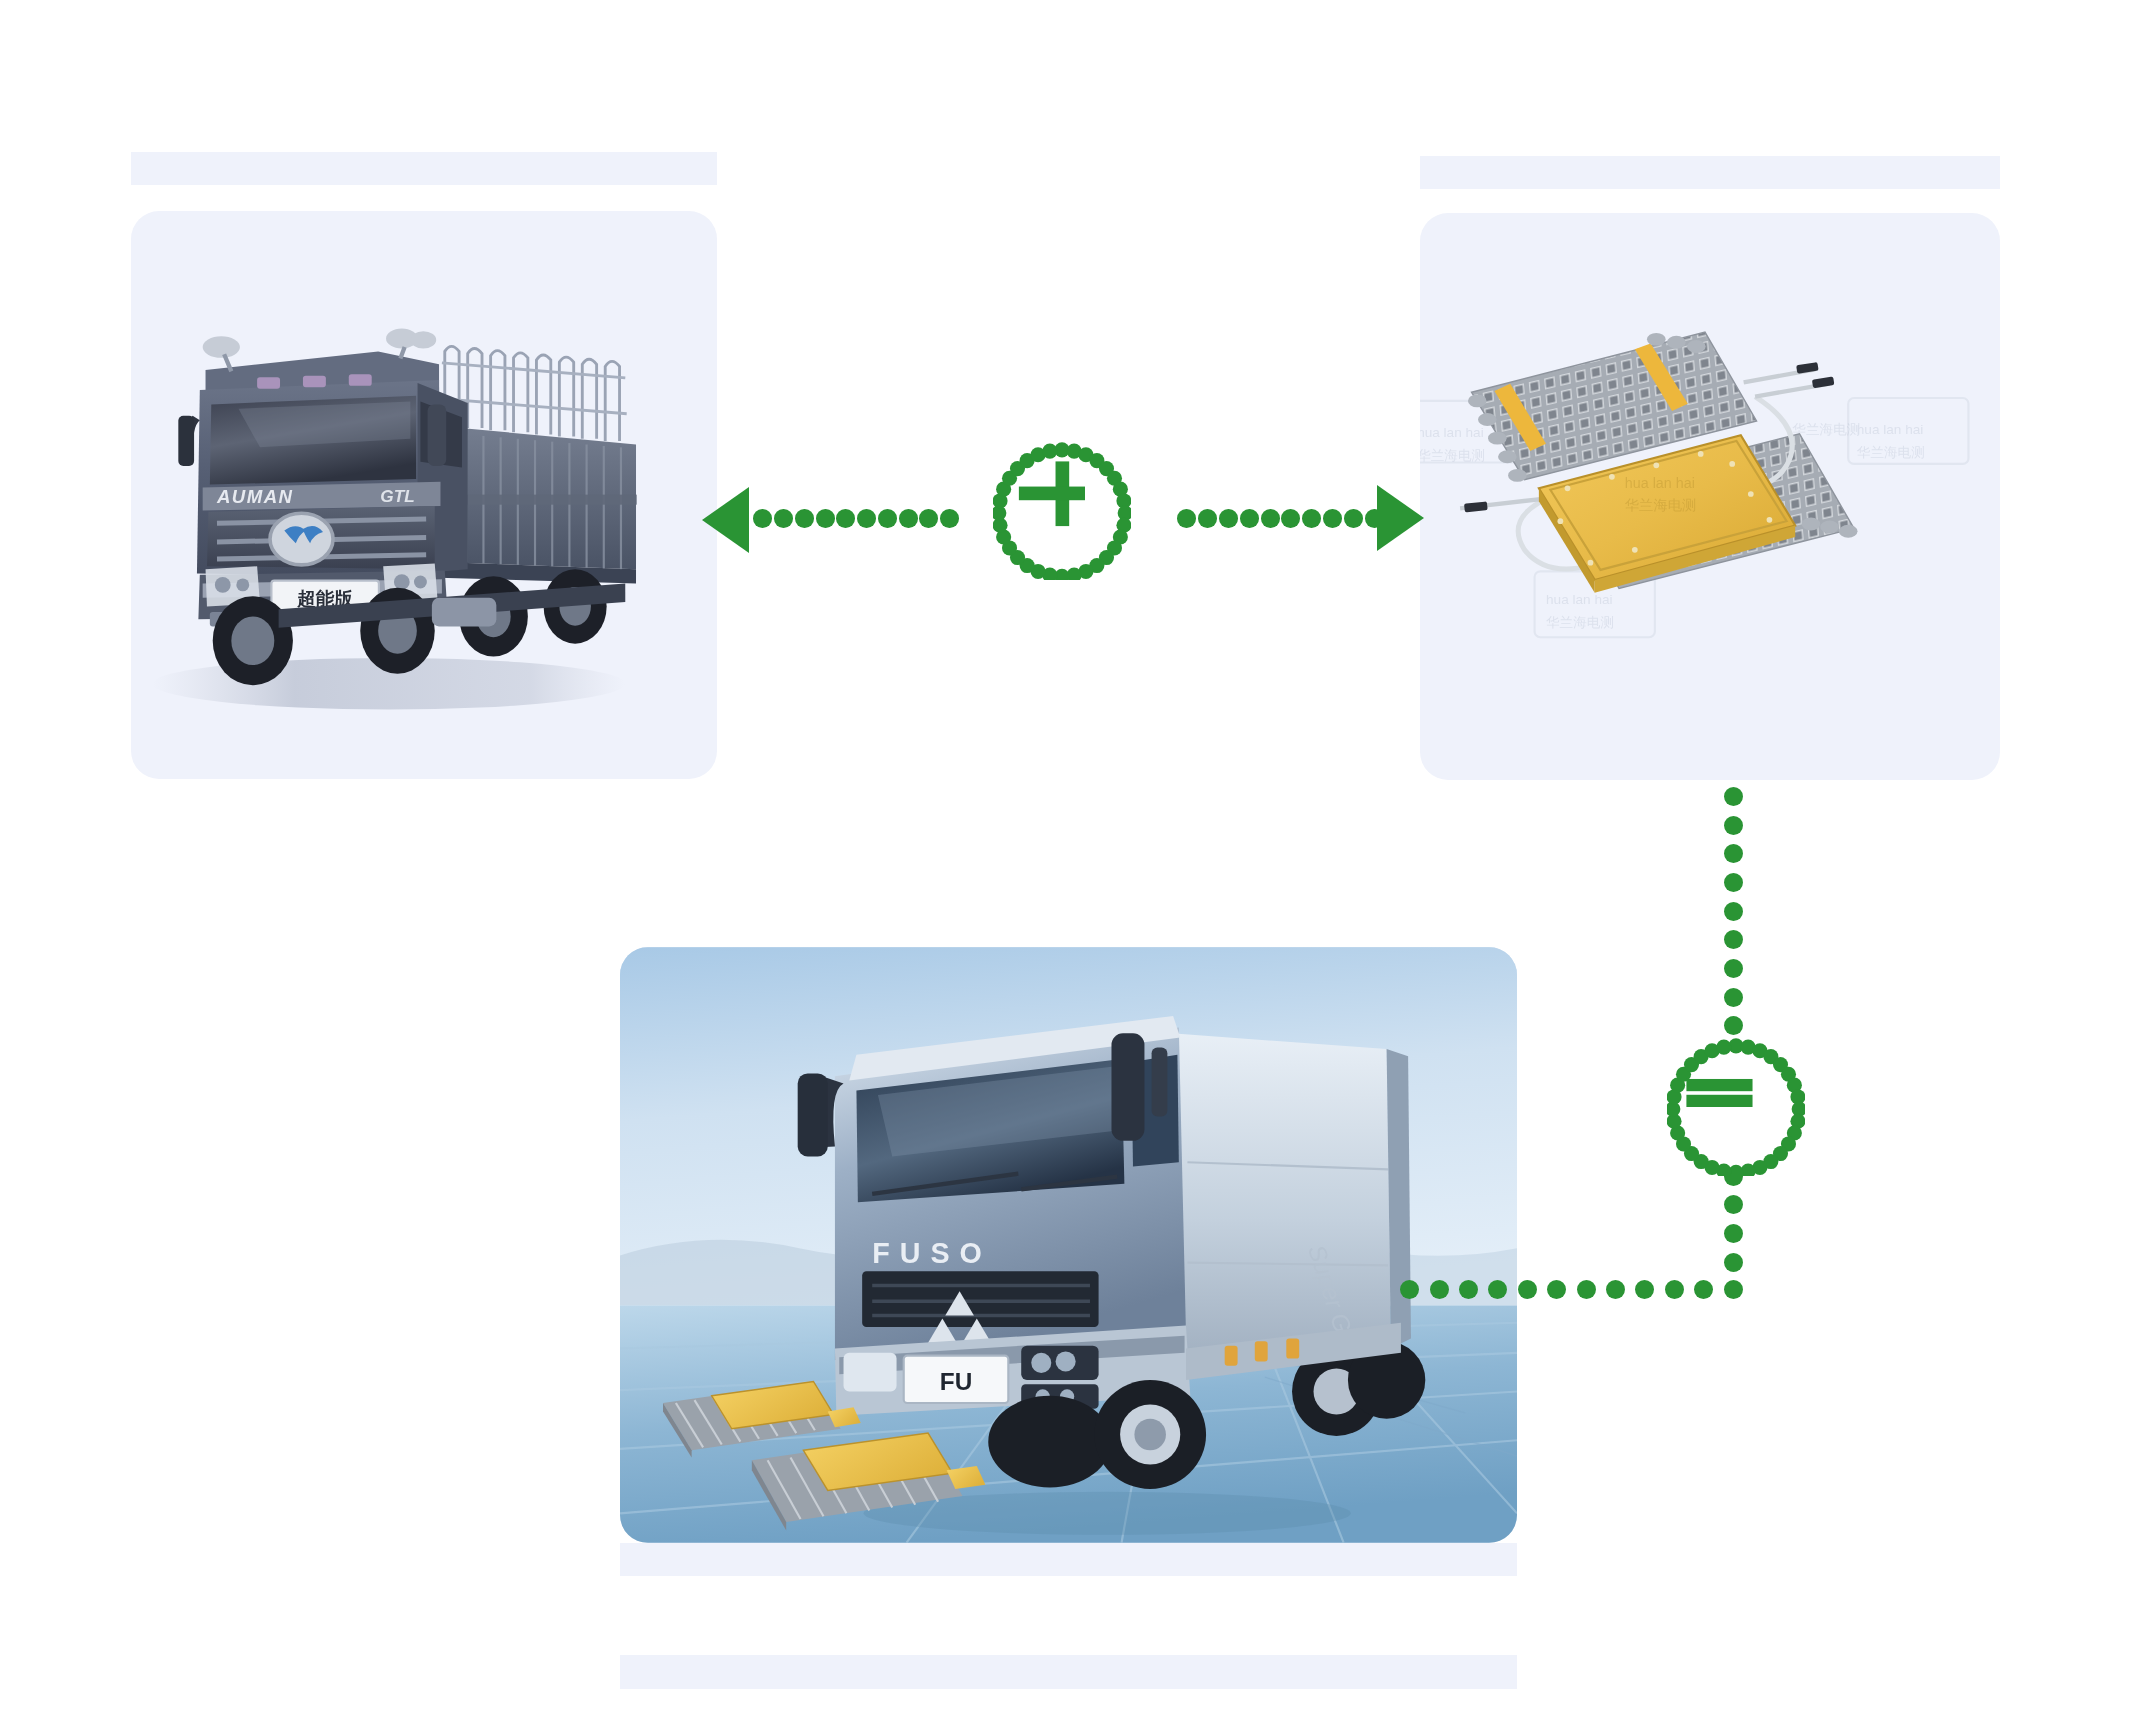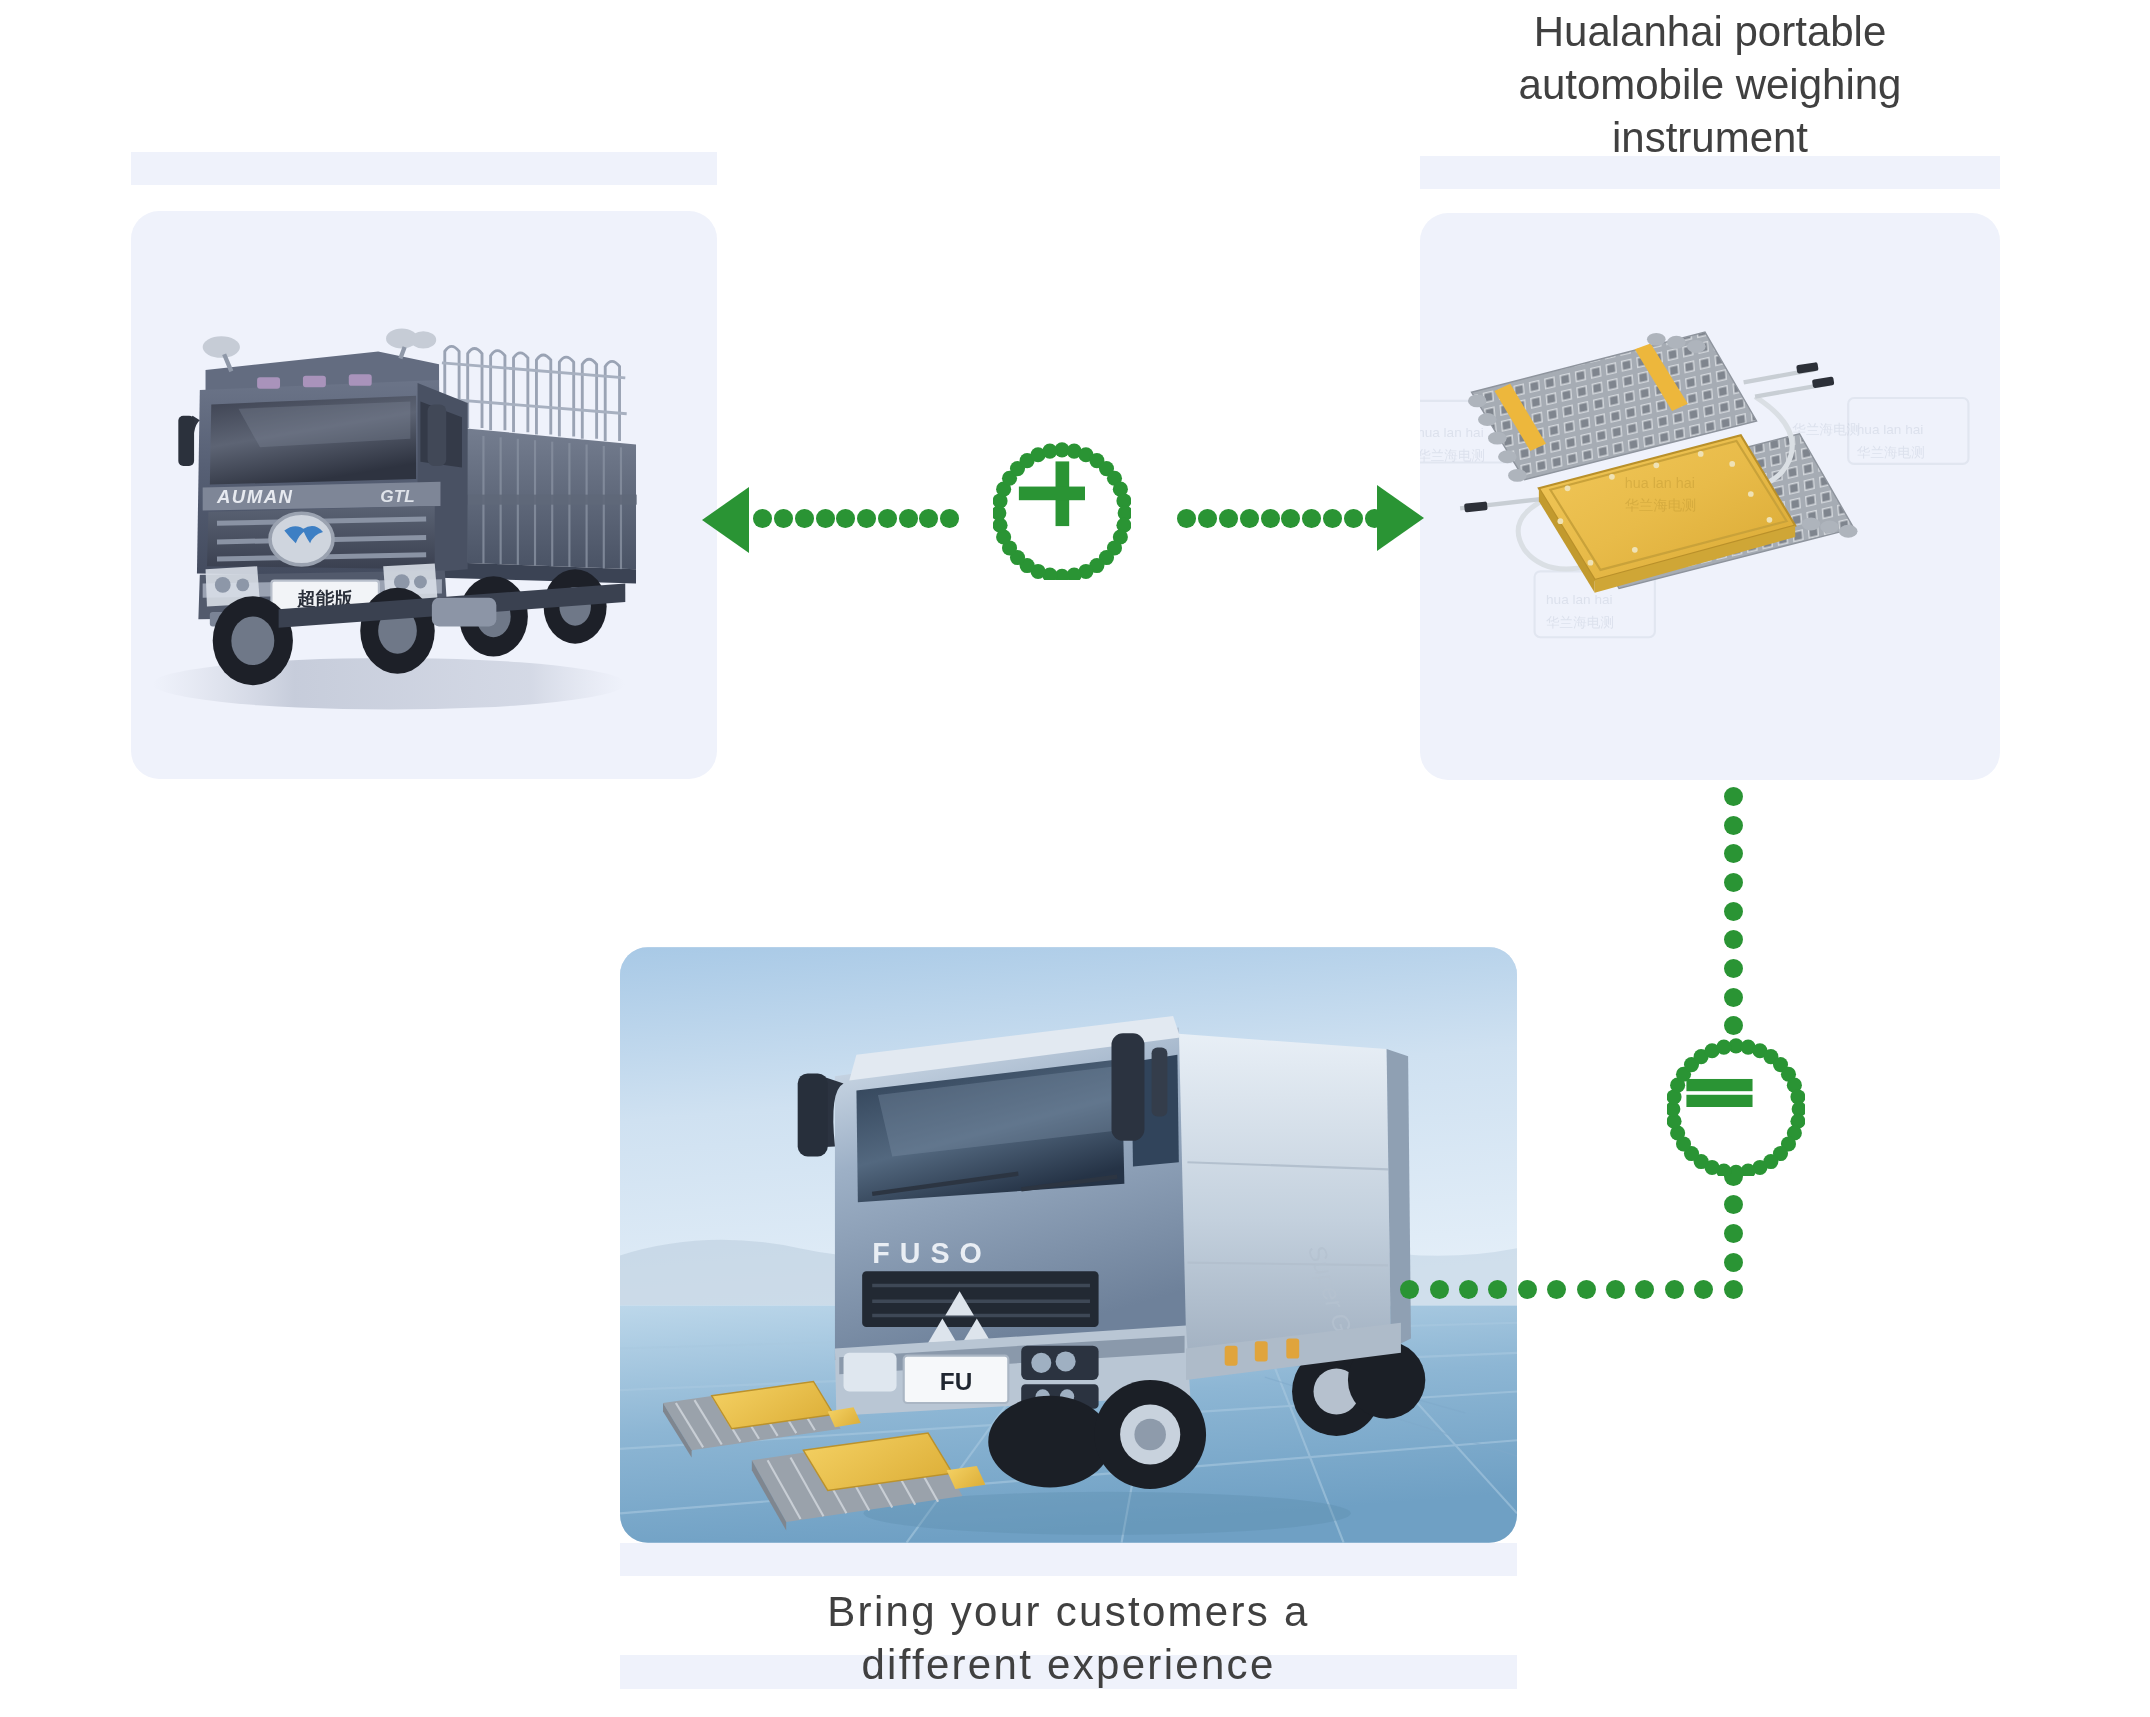--- a/index.html
+++ b/index.html
@@ -265,23 +265,20 @@
         <ellipse cx="620" cy="552" rx="22" ry="27" fill="#6f7888"></ellipse>
       </g>
 
       <path d="M206 556 L690 520 L690 546 L206 582 Z" fill="#3a4150"></path>
 
       <rect x="420" y="540" width="90" height="40" rx="10" fill="#8c95a6"></rect>
     </svg>
   </div>
 
   <div class="caption-band" id="band-right-label"></div>
-  <div class="caption" id="label-right">Hualanhai portable
-automobile weighing
-instrument</div>
 
   <div class="panel" id="panel-right">
     <svg class="truck-svg" width="580" height="567" viewBox="0 0 810 791" xmlns="http://www.w3.org/2000/svg">
       <defs>
         <linearGradient id="plateG" x1="0" y1="0" x2="1" y2="1">
           <stop offset="0" stop-color="#f2c85a"></stop>
           <stop offset="0.5" stop-color="#e8bb49"></stop>
           <stop offset="1" stop-color="#d9a832"></stop>
         </linearGradient>
         <linearGradient id="gridG" x1="0" y1="0" x2="1" y2="1">
@@ -562,22 +559,20 @@
         </g>
         <path d="M256 702 L430 678 L464 734 L290 758 Z" fill="url(#padPlate)" stroke="#bb922c" stroke-width="2"></path>
         <path d="M456 730 L498 724 L510 750 L468 756 Z" fill="url(#padPlate)"></path>
         <path d="M184 716 L232 802 L232 814 L184 730 Z" fill="#7f868f"></path>
       </g>
     </svg>
   </div>
 
   <div class="caption-band" id="band-bottom-under-img"></div>
   <div class="caption-band" id="band-bottom-label"></div>
-  <div class="caption" id="label-bottom">Bring your customers a
-different experience</div>
 
   <div class="abs" style="z-index:5;">
     <div class="tri tri-left" style="left:702px; top:487px;"></div>
     <div class="dot" style="left:753px; top:509px; width:18.6px; height:18.6px;"></div>
     <div class="dot" style="left:774px; top:509px; width:18.6px; height:18.6px;"></div>
     <div class="dot" style="left:795px; top:509px; width:18.6px; height:18.6px;"></div>
     <div class="dot" style="left:816px; top:509px; width:18.6px; height:18.6px;"></div>
     <div class="dot" style="left:836px; top:509px; width:18.6px; height:18.6px;"></div>
     <div class="dot" style="left:857px; top:509px; width:18.6px; height:18.6px;"></div>
     <div class="dot" style="left:878px; top:509px; width:18.6px; height:18.6px;"></div>

